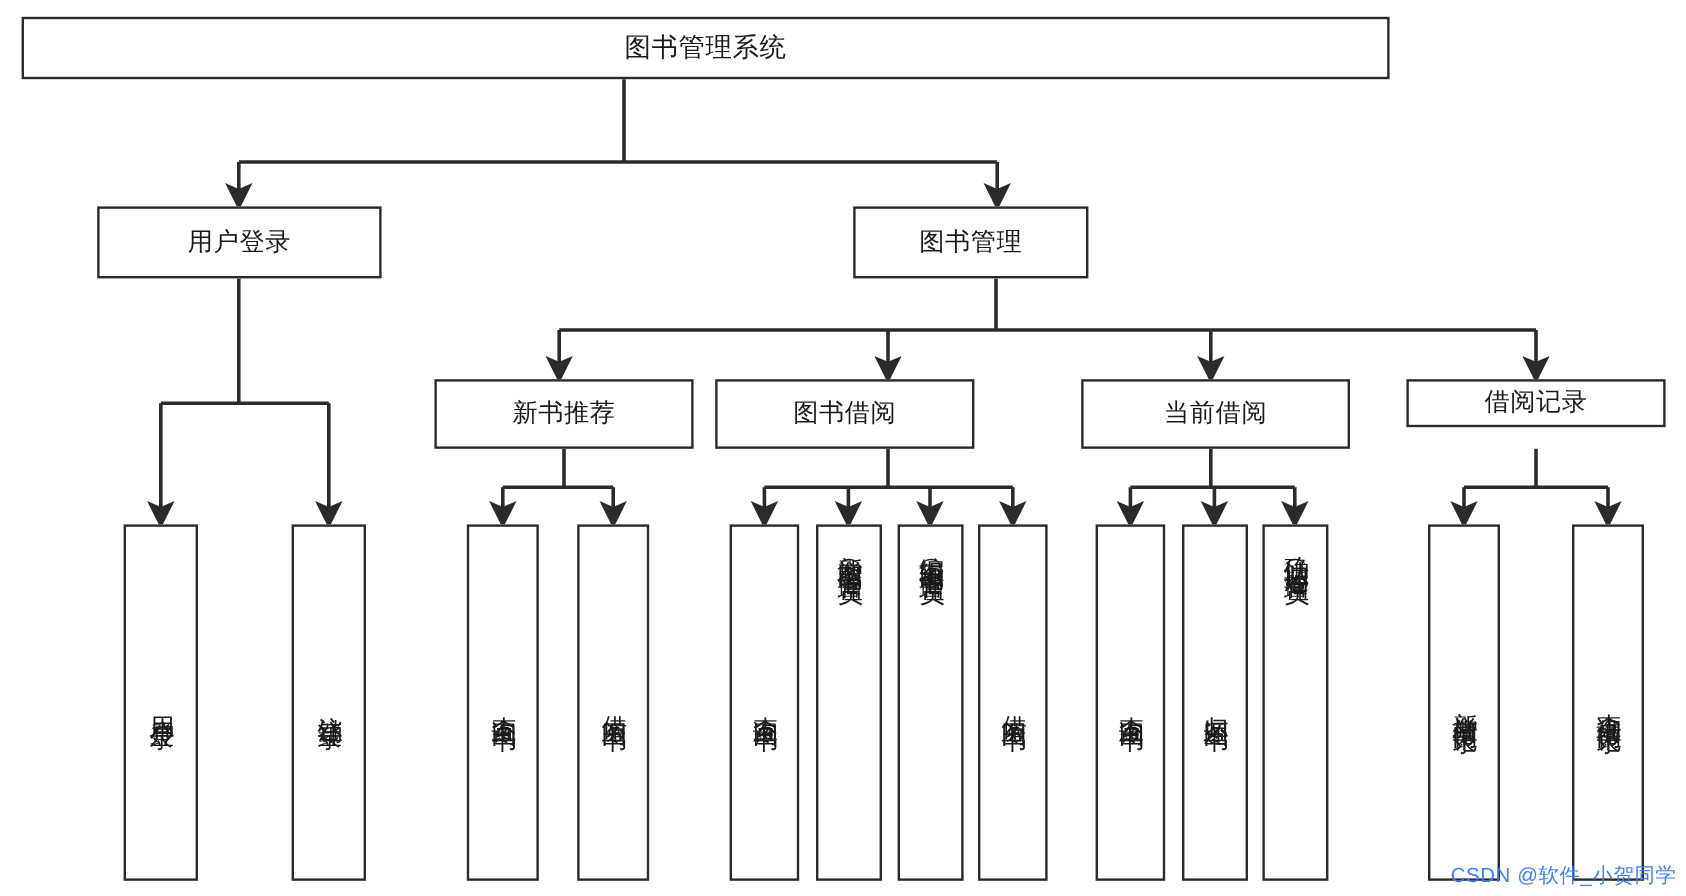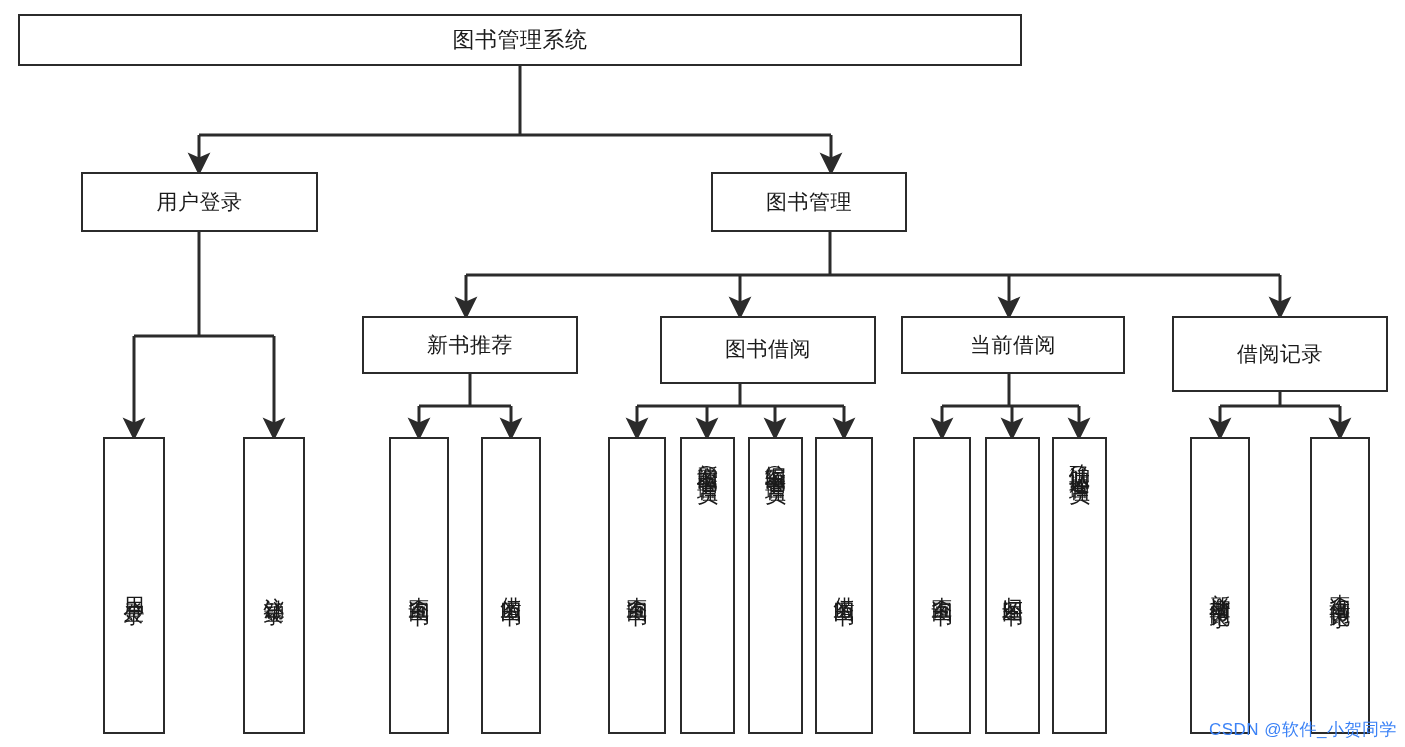--- a/index.html
+++ b/index.html
@@ -127,41 +127,41 @@
       <path d="M1012,406 L1012,429" marker-end="url(#arrowhead)"></path>
       <path d="M1079,406 L1079,429" marker-end="url(#arrowhead)"></path>
 
       <path d="M1280,374 L1280,406"></path>
       <path d="M1220,406 L1340,406"></path>
       <path d="M1220,406 L1220,429" marker-end="url(#arrowhead)"></path>
       <path d="M1340,406 L1340,429" marker-end="url(#arrowhead)"></path>
     </g>
   </svg>
 
-  <div class="node root horiz" style="left:18px; top:14px; width:1004px; height:52px;">
+  <div class="node root horiz" style="left:18px; top:14px; width:1140px; height:52px;">
     <span class="node-label">图书管理系统</span>
   </div>
 
   <div class="node horiz" style="left:81px; top:172px; width:237px; height:60px;">
     <span class="node-label">用户登录</span>
   </div>
   <div class="node horiz" style="left:711px; top:172px; width:196px; height:60px;">
     <span class="node-label">图书管理</span>
   </div>
 
   <div class="node horiz" style="left:362px; top:316px; width:216px; height:58px;">
     <span class="node-label">新书推荐</span>
   </div>
-  <div class="node horiz" style="left:660px; top:316px; width:216px; height:68px;font-family:Liberation Serif, serif;">
+  <div class="node horiz" style="left:596px; top:316px; width:216px; height:58px;">
     <span class="node-label">图书借阅</span>
   </div>
   <div class="node horiz" style="left:901px; top:316px; width:224px; height:58px;">
     <span class="node-label">当前借阅</span>
   </div>
-  <div class="node horiz" style="left:1172px; top:316px; width:216px; height:76px;">
+  <div class="node horiz" style="left:1172px; top:316px; width:216px; height:40px;">
     <span class="node-label">借阅记录</span>
   </div>
 
   <div class="node leaf centered" style="left:103px; top:437px; width:62px; height:297px;">
     <span class="node-label">用户登录</span>
   </div>
   <div class="node leaf centered" style="left:243px; top:437px; width:62px; height:297px;">
     <span class="node-label">注销登录</span>
   </div>
 

